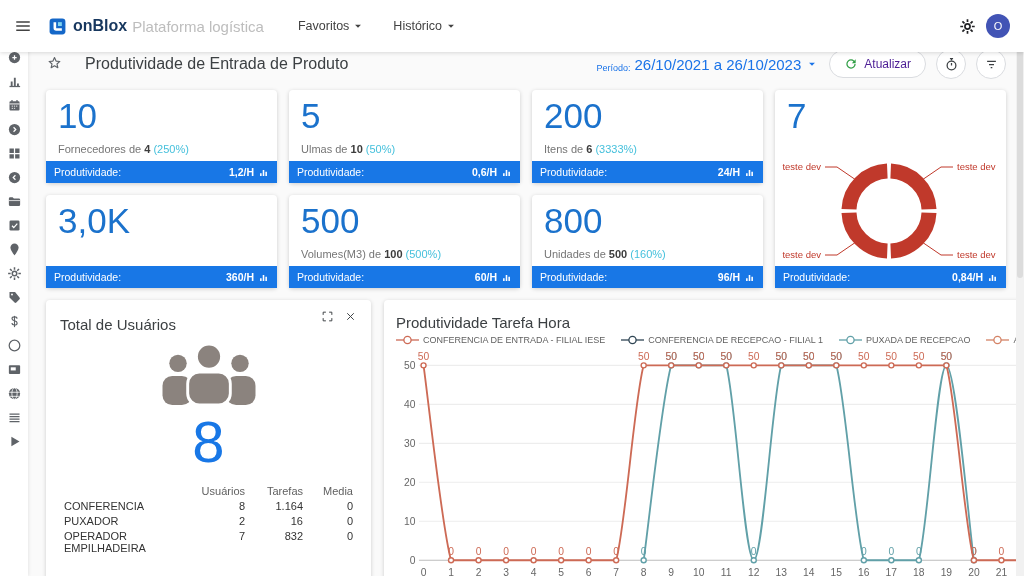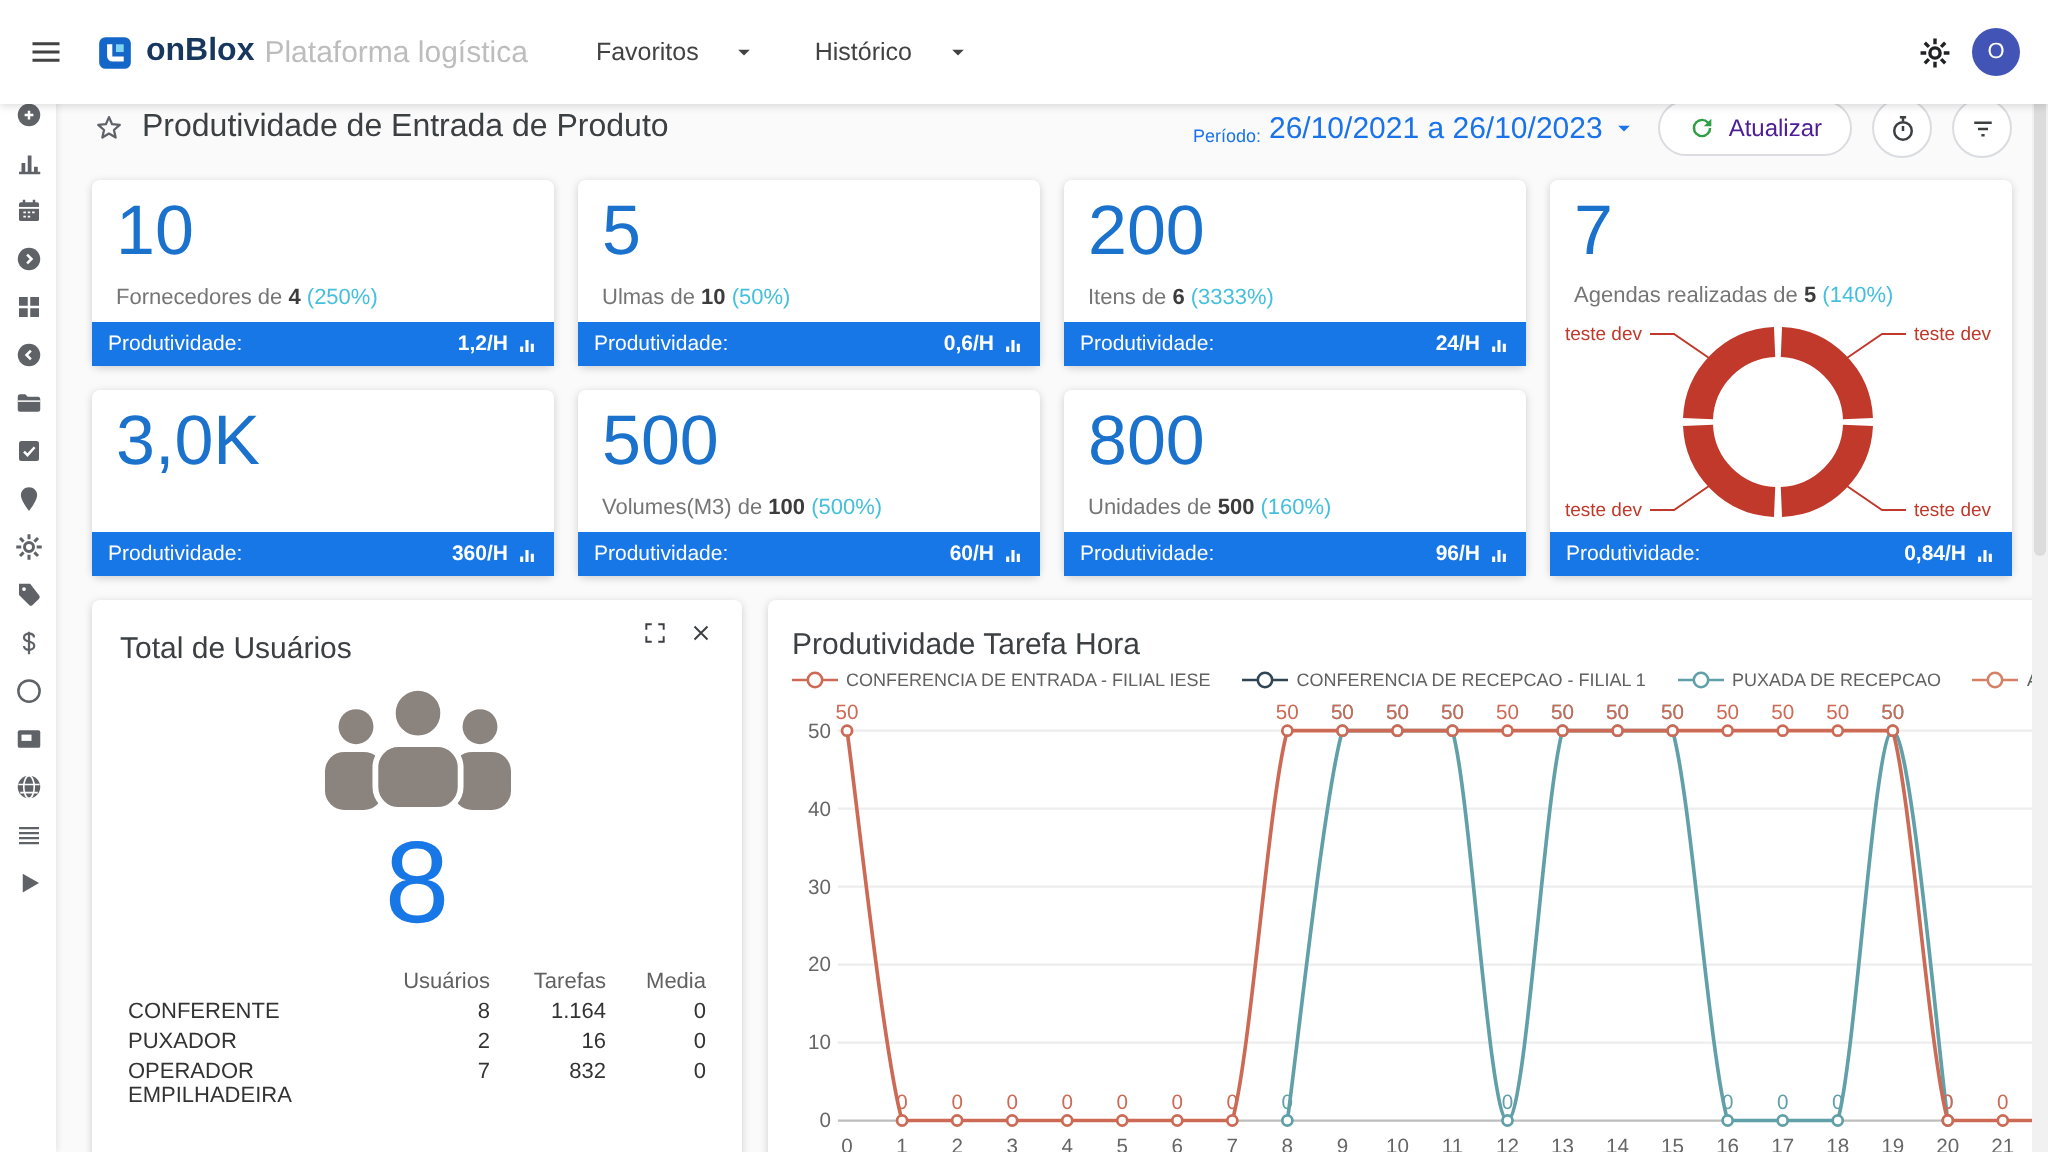--- a/index.html
+++ b/index.html
@@ -11,41 +11,41 @@
   body{font-family:"Liberation Sans",sans-serif;background:#fafafa;color:var(--txt);position:relative;}
   .icn{display:block;}
   
   .app-header{position:absolute;top:0;left:0;right:0;height:52px;background:#fff;
     box-shadow:0 1px 4px rgba(0,0,0,.14);display:flex;align-items:center;padding:0 14px;z-index:20;}
   .hamburger{width:18px;height:18px;color:#424242;cursor:pointer;margin-right:16px;}
   .logo{width:19px;height:19px;margin-right:6px;}
   .brand{font-size:16px;font-weight:bold;color:#17375e;}
   .brand-suffix{font-size:15px;color:#bdbdbd;margin-left:5px;}
   .top-menu{display:flex;align-items:center;margin-left:34px;gap:28px;}
-  .menu-item{display:flex;align-items:flex-end;font-size:12.5px;color:#424242;cursor:pointer;gap:16px;}
+  .menu-item{display:flex;align-items:flex-end;font-size:12.5px;color:#424242;cursor:pointer;gap:2px;}
   .menu-item .icn{width:14px;height:14px;color:#424242;}
   .header-right{margin-left:auto;display:flex;align-items:center;gap:10px;}
   .loc{font-size:10.5px;color:#202124;}
   .loc b{font-weight:bold;}
   .gear-btn{width:17px;height:17px;color:#202124;cursor:pointer;}
   .avatar{width:24px;height:24px;border-radius:50%;background:#4254b5;color:#fff;font-size:11px;
     display:flex;align-items:center;justify-content:center;cursor:pointer;}
   
   .side-nav{position:absolute;left:0;top:40px;bottom:0;width:28px;background:#fff;
     box-shadow:1px 0 3px rgba(0,0,0,.08);display:flex;flex-direction:column;align-items:center;
     padding-top:10px;gap:9px;z-index:10;}
   .side-item{width:15px;height:15px;color:var(--icon-gray);cursor:pointer;flex:0 0 auto;}
   .side-item .icn{width:15px;height:15px;}
   
   .v-scrollbar{position:absolute;right:0;top:40px;bottom:0;width:8px;background:#f1f1f1;z-index:15;}
   .v-scrollbar .thumb{position:absolute;top:6px;left:1px;width:6px;height:232px;background:#dcdcdc;border-radius:3px;}
   
   .main{position:absolute;left:28px;top:40px;right:8px;bottom:0;padding:0 10px 0 18px;}
   .toolbar{height:48px;display:flex;align-items:center;justify-content:space-between;}
-  .title-wrap{display:flex;align-items:flex-end;gap:8px;}
+  .title-wrap{display:flex;align-items:flex-start;gap:22px;}
   .star{width:17px;height:17px;color:#5f6368;cursor:pointer;}
   .page-title{font-size:16px;font-weight:normal;color:#3c4043;}
   .toolbar-right{display:flex;align-items:center;gap:10px;}
   .period{display:flex;align-items:flex-end;gap:4px;cursor:pointer;}
   .period-label{font-size:9px;color:#1a73e8;}
   .period-value{font-size:15px;color:#1a73e8;}
   .period .icn{width:14px;height:14px;color:#1a73e8;align-self:center;}
   .btn-pill{display:flex;align-items:center;gap:6px;border:1px solid #dadce0;background:#fff;border-radius:16px;
     padding:6px 14px;font-size:12px;color:#4c1d95;cursor:pointer;}
   .btn-pill .icn{width:14px;height:14px;color:#2f9e44;}
@@ -274,24 +274,20 @@
             <path d="M5 7h14M8 12h8M10.7 17h2.6" stroke="currentColor" stroke-width="2"></path>
           </svg>
       </button>
     </div>
   </div>
 
   <div class="kpi-grid" id="kpiGrid">
 
     <div class="card agenda-card">
       <div class="kpi-value">7</div>
-      <div class="kpi-label" style="bottom:auto;top:52px">
-        <span>Agendas realizadas de</span> <b>5</b>
-        <span class="pct">(140%)</span>
-      </div>
       <div class="donut-wrap">
         <svg id="donutSvg" width="228" height="118" viewBox="0 0 228 118">
             <path d="M115.7 17.0 A40 40 0 0 1 154.0 55.3" stroke="#c0392b" stroke-width="15" fill="none"></path>
             <path d="M154.0 58.7 A40 40 0 0 1 115.7 97.0" stroke="#c0392b" stroke-width="15" fill="none"></path>
             <path d="M112.3 97.0 A40 40 0 0 1 74.0 58.7" stroke="#c0392b" stroke-width="15" fill="none"></path>
             <path d="M74.0 55.3 A40 40 0 0 1 112.3 17.0" stroke="#c0392b" stroke-width="15" fill="none"></path>
             <path d="M81 26L62 13H50" stroke="#c0392b" stroke-width="1" fill="none"></path>
             <text x="46" y="16" font-size="9.5" fill="#c0392b" text-anchor="end" font-family="Liberation Sans, sans-serif">teste dev</text>
             <path d="M147 26L166 13H178" stroke="#c0392b" stroke-width="1" fill="none"></path>
             <text x="182" y="16" font-size="9.5" fill="#c0392b" text-anchor="start" font-family="Liberation Sans, sans-serif">teste dev</text>
@@ -424,21 +420,21 @@
         <rect x="70" y="34" width="30" height="30" rx="10" fill="currentColor"></rect>
         <circle cx="52" cy="14" r="13" fill="currentColor" stroke="#fff" stroke-width="3"></circle>
         <rect x="30" y="30" width="44" height="34" rx="12" fill="currentColor" stroke="#fff" stroke-width="3"></rect>
       </svg>
       <div class="users-total">8</div>
       <div class="users-table" id="usersTable">
           <span></span>
           <span class="hd num">Usuários</span>
           <span class="hd num">Tarefas</span>
           <span class="hd num">Media</span>
-          <span>CONFERENTE</span>
+          <span>CONFERENCIA</span>
           <span class="num">8</span>
           <span class="num">1.164</span>
           <span class="num">0</span>
           <span>PUXADOR</span>
           <span class="num">2</span>
           <span class="num">16</span>
           <span class="num">0</span>
           <span>OPERADOR EMPILHADEIRA</span>
           <span class="num">7</span>
           <span class="num">832</span>

